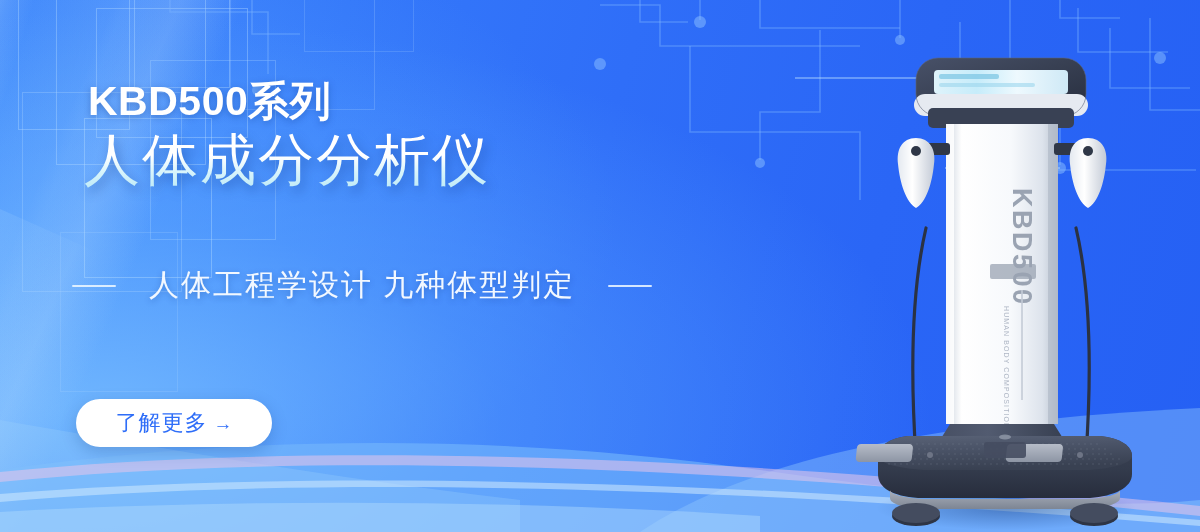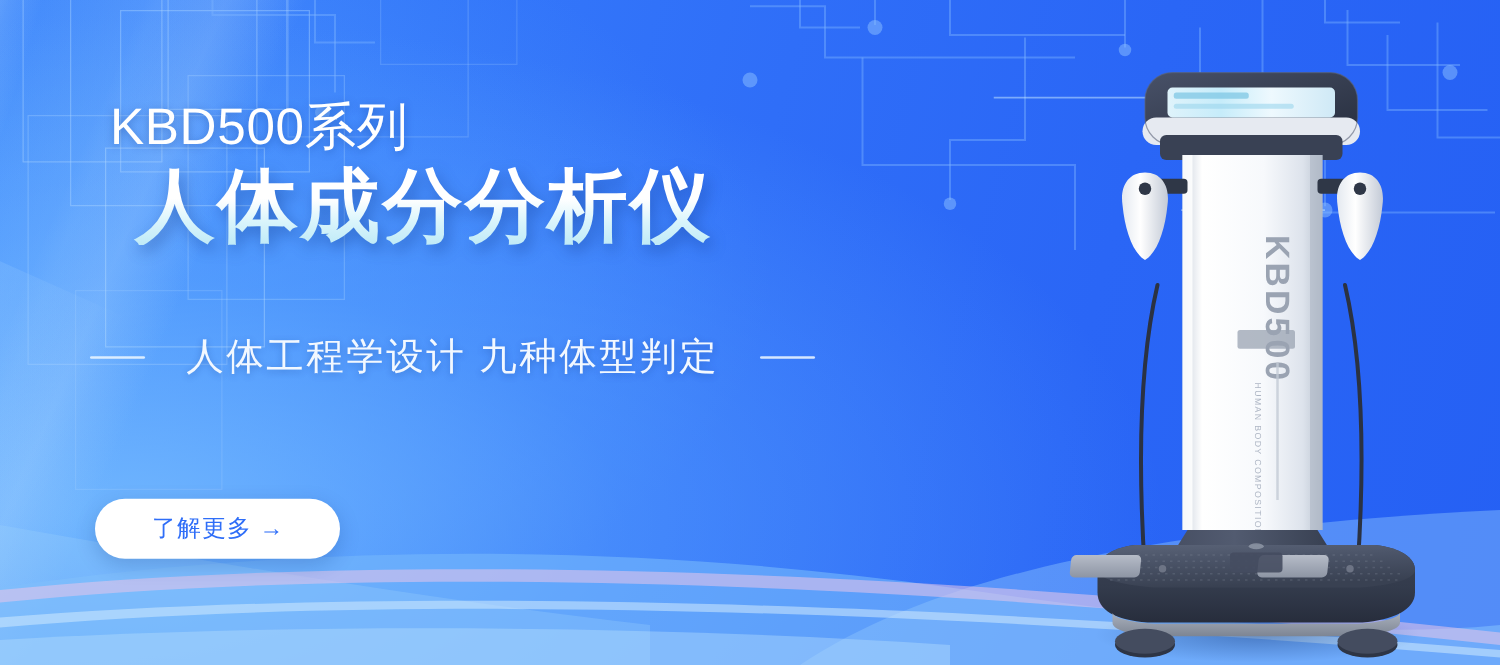--- a/index.html
+++ b/index.html
@@ -34,49 +34,48 @@
 
   
   .sq{ position:absolute; border:1px solid rgba(175,215,255,.40); }
   
   .swoosh{ position:absolute; pointer-events:none; }
 
   
   .content{ position:absolute; left:0; top:0; width:700px; height:532px; }
   .eyebrow{
     position:absolute; left:88px; top:74px;
-    font-size:41px; font-weight:400; color:#ffffff; letter-spacing:.5px;
+    font-size:41px; font-weight:700; color:#ffffff; letter-spacing:.5px;
     text-shadow:0 2px 7px rgba(12,50,130,.35);
   }
   .headline{
     position:absolute; left:84px; top:132px;
-    font-size:64px; font-weight:bold; letter-spacing:2px; line-height:1;
+    font-size:56px; font-weight:normal; letter-spacing:2px; line-height:1;
     background:linear-gradient(180deg,#ffffff 0%,#ffffff 42%,#d8f4fb 72%,#bfeaf7 100%);
     -webkit-background-clip:text; background-clip:text; color:transparent;
     filter:drop-shadow(3px 5px 6px rgba(14,52,135,.42));
-    padding-left:24px;
   }
   .subline{
     position:absolute; left:72px; top:265px;
     display:flex; align-items:center; gap:33px;
   }
   .subtext{
     font-size:30px; color:#f2f8ff; letter-spacing:2px; font-weight:400;
     text-shadow:0 2px 6px rgba(14,52,135,.32);
   }
   .rule{ width:44px; height:2px; background:rgba(235,246,255,.88); border-radius:1px; }
 
   .cta{
     position:absolute; left:76px; top:399px;
     width:196px; height:48px; border-radius:24px;
     background:#ffffff; border:none; cursor:pointer;
     display:flex; align-items:center; justify-content:center; gap:6px;
     box-shadow:0 5px 16px rgba(10,45,125,.22);
   }
-  .cta-label{ font-size:19px; color:#2f6ef8; letter-spacing:1px; font-weight:400; }
+  .cta-label{ font-size:22px; color:#2f6ef8; letter-spacing:1px; font-weight:400; }
   .cta-arrow{ font-size:19px; color:#2f6ef8; line-height:1; }
 
   
   .device{ position:absolute; left:838px; top:38px; width:330px; height:494px; }
 </style>
 </head>
 <body>
 
 <div id="banner">
 

